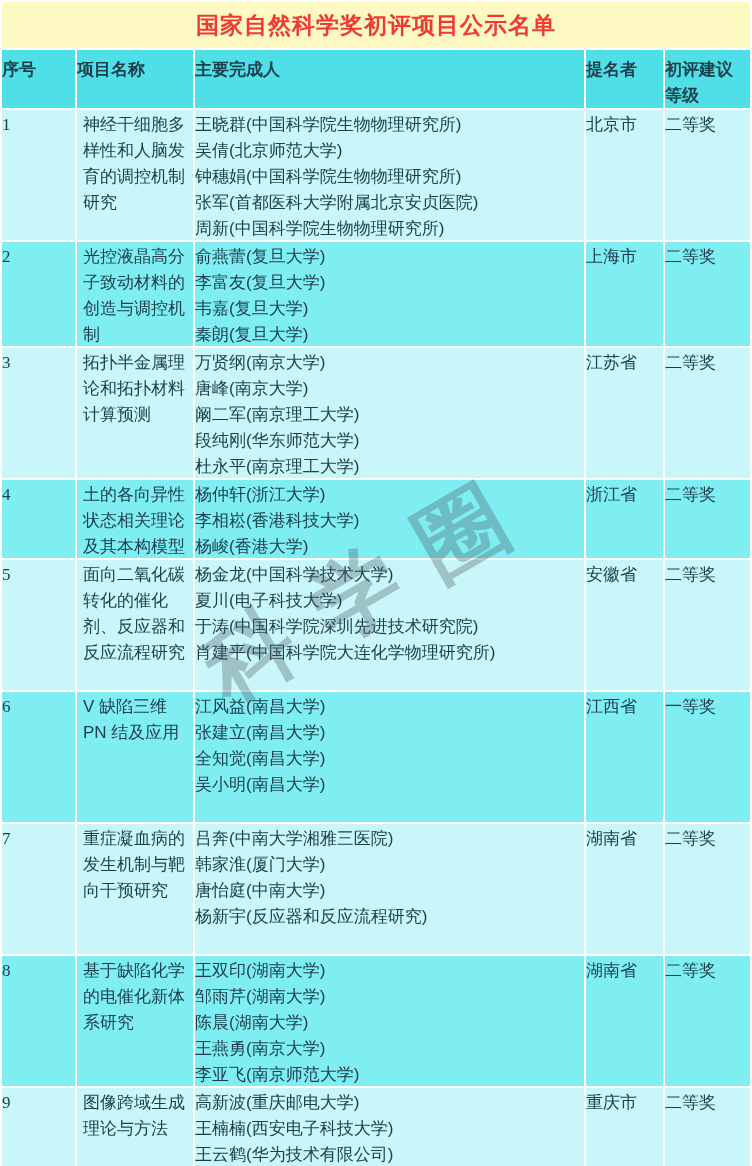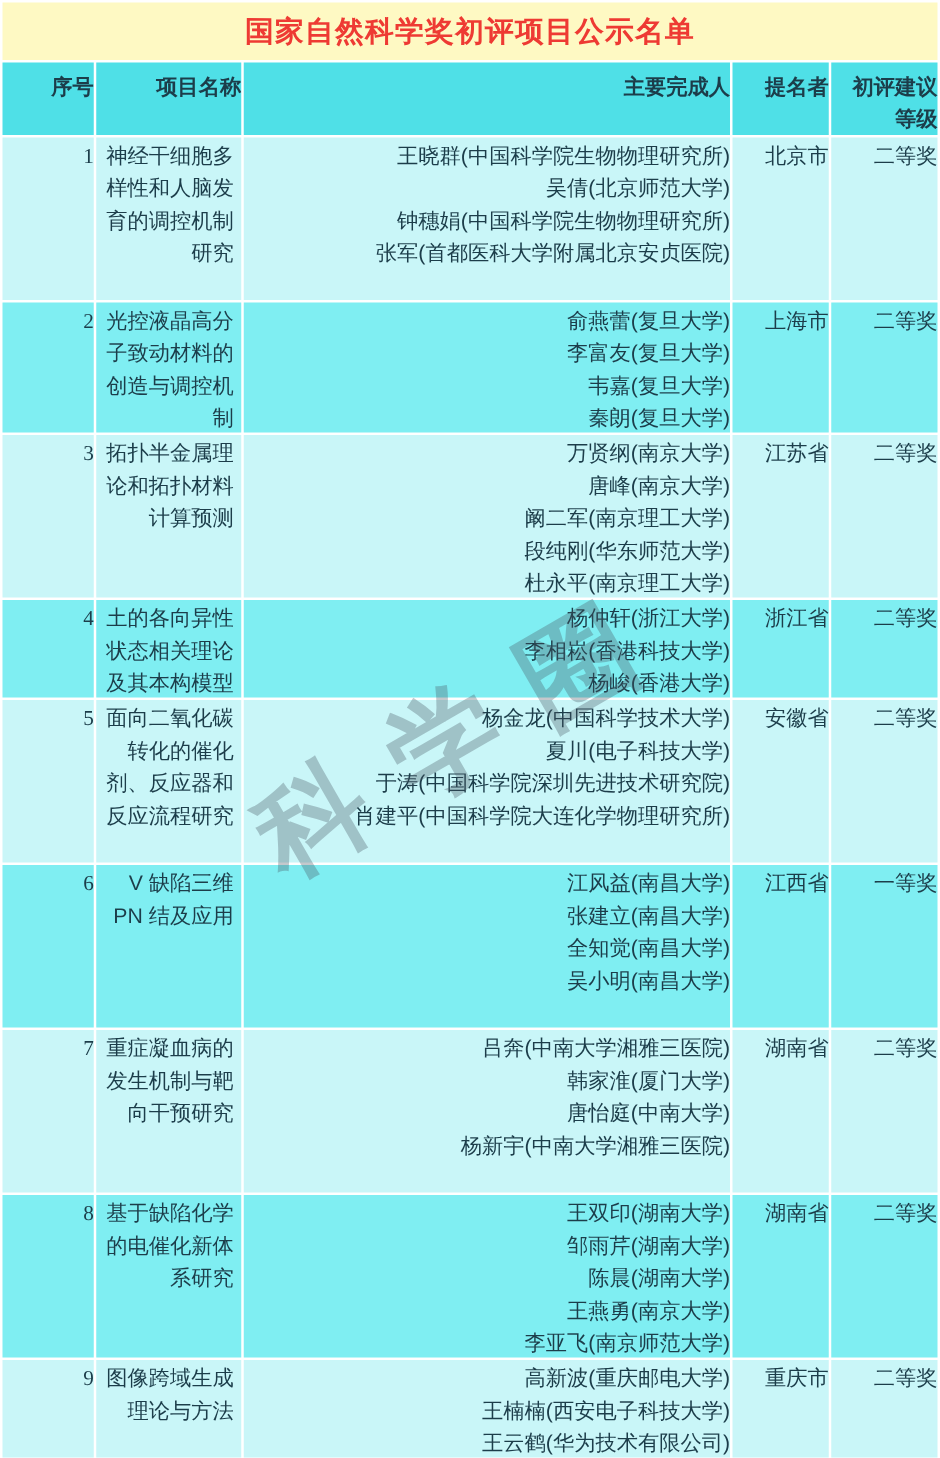--- a/index.html
+++ b/index.html
@@ -19,21 +19,21 @@
   .titlebar .title-text {
     color:#ee3a33; font-weight:bold; font-size:23px; letter-spacing:1px;
   }
 
   .row {
     display:grid;
     grid-template-columns:73px 116px 389px 77px 85px;
     column-gap:2px;
   }
   .cell {
-    text-align:right;
+    text-align:left;
     color:#1c3d4a;
     font-size:17px;
     line-height:26px;
     padding-top:2px;
     overflow:hidden;
   }
   .header-row { height:58px; }
   .header-row .cell { background:#4fe0e7; font-weight:bold; padding-top:7px; }
 
   .pale   .cell { background:#c9f6f8; }
@@ -79,20 +79,21 @@
   </div>
 
   <div class="row pale h130">
     <div class="cell no">1</div>
     <div class="cell name">神经干细胞多样性和人脑发育的调控机制研究</div>
     <div class="cell people">
       <div>王晓群(中国科学院生物物理研究所)</div>
       <div>吴倩(北京师范大学)</div>
       <div>钟穗娟(中国科学院生物物理研究所)</div>
       <div>张军(首都医科大学附属北京安贞医院)</div>
+      <div>周新(中国科学院生物物理研究所)</div>
     </div>
     <div class="cell">北京市</div>
     <div class="cell">二等奖</div>
   </div>
 
   <div class="row bright h104">
     <div class="cell no">2</div>
     <div class="cell name">光控液晶高分子致动材料的创造与调控机制</div>
     <div class="cell people">
       <div>俞燕蕾(复旦大学)</div>
@@ -156,21 +157,21 @@
     <div class="cell">一等奖</div>
   </div>
 
   <div class="row pale h130">
     <div class="cell no">7</div>
     <div class="cell name">重症凝血病的发生机制与靶向干预研究</div>
     <div class="cell people">
       <div>吕奔(中南大学湘雅三医院)</div>
       <div>韩家淮(厦门大学)</div>
       <div>唐怡庭(中南大学)</div>
-      <div>杨新宇(中南大学湘雅三医院)</div>
+      <div>杨新宇(反应器和反应流程研究)</div>
     </div>
     <div class="cell">湖南省</div>
     <div class="cell">二等奖</div>
   </div>
 
   <div class="row bright h130">
     <div class="cell no">8</div>
     <div class="cell name">基于缺陷化学的电催化新体系研究</div>
     <div class="cell people">
       <div>王双印(湖南大学)</div>

